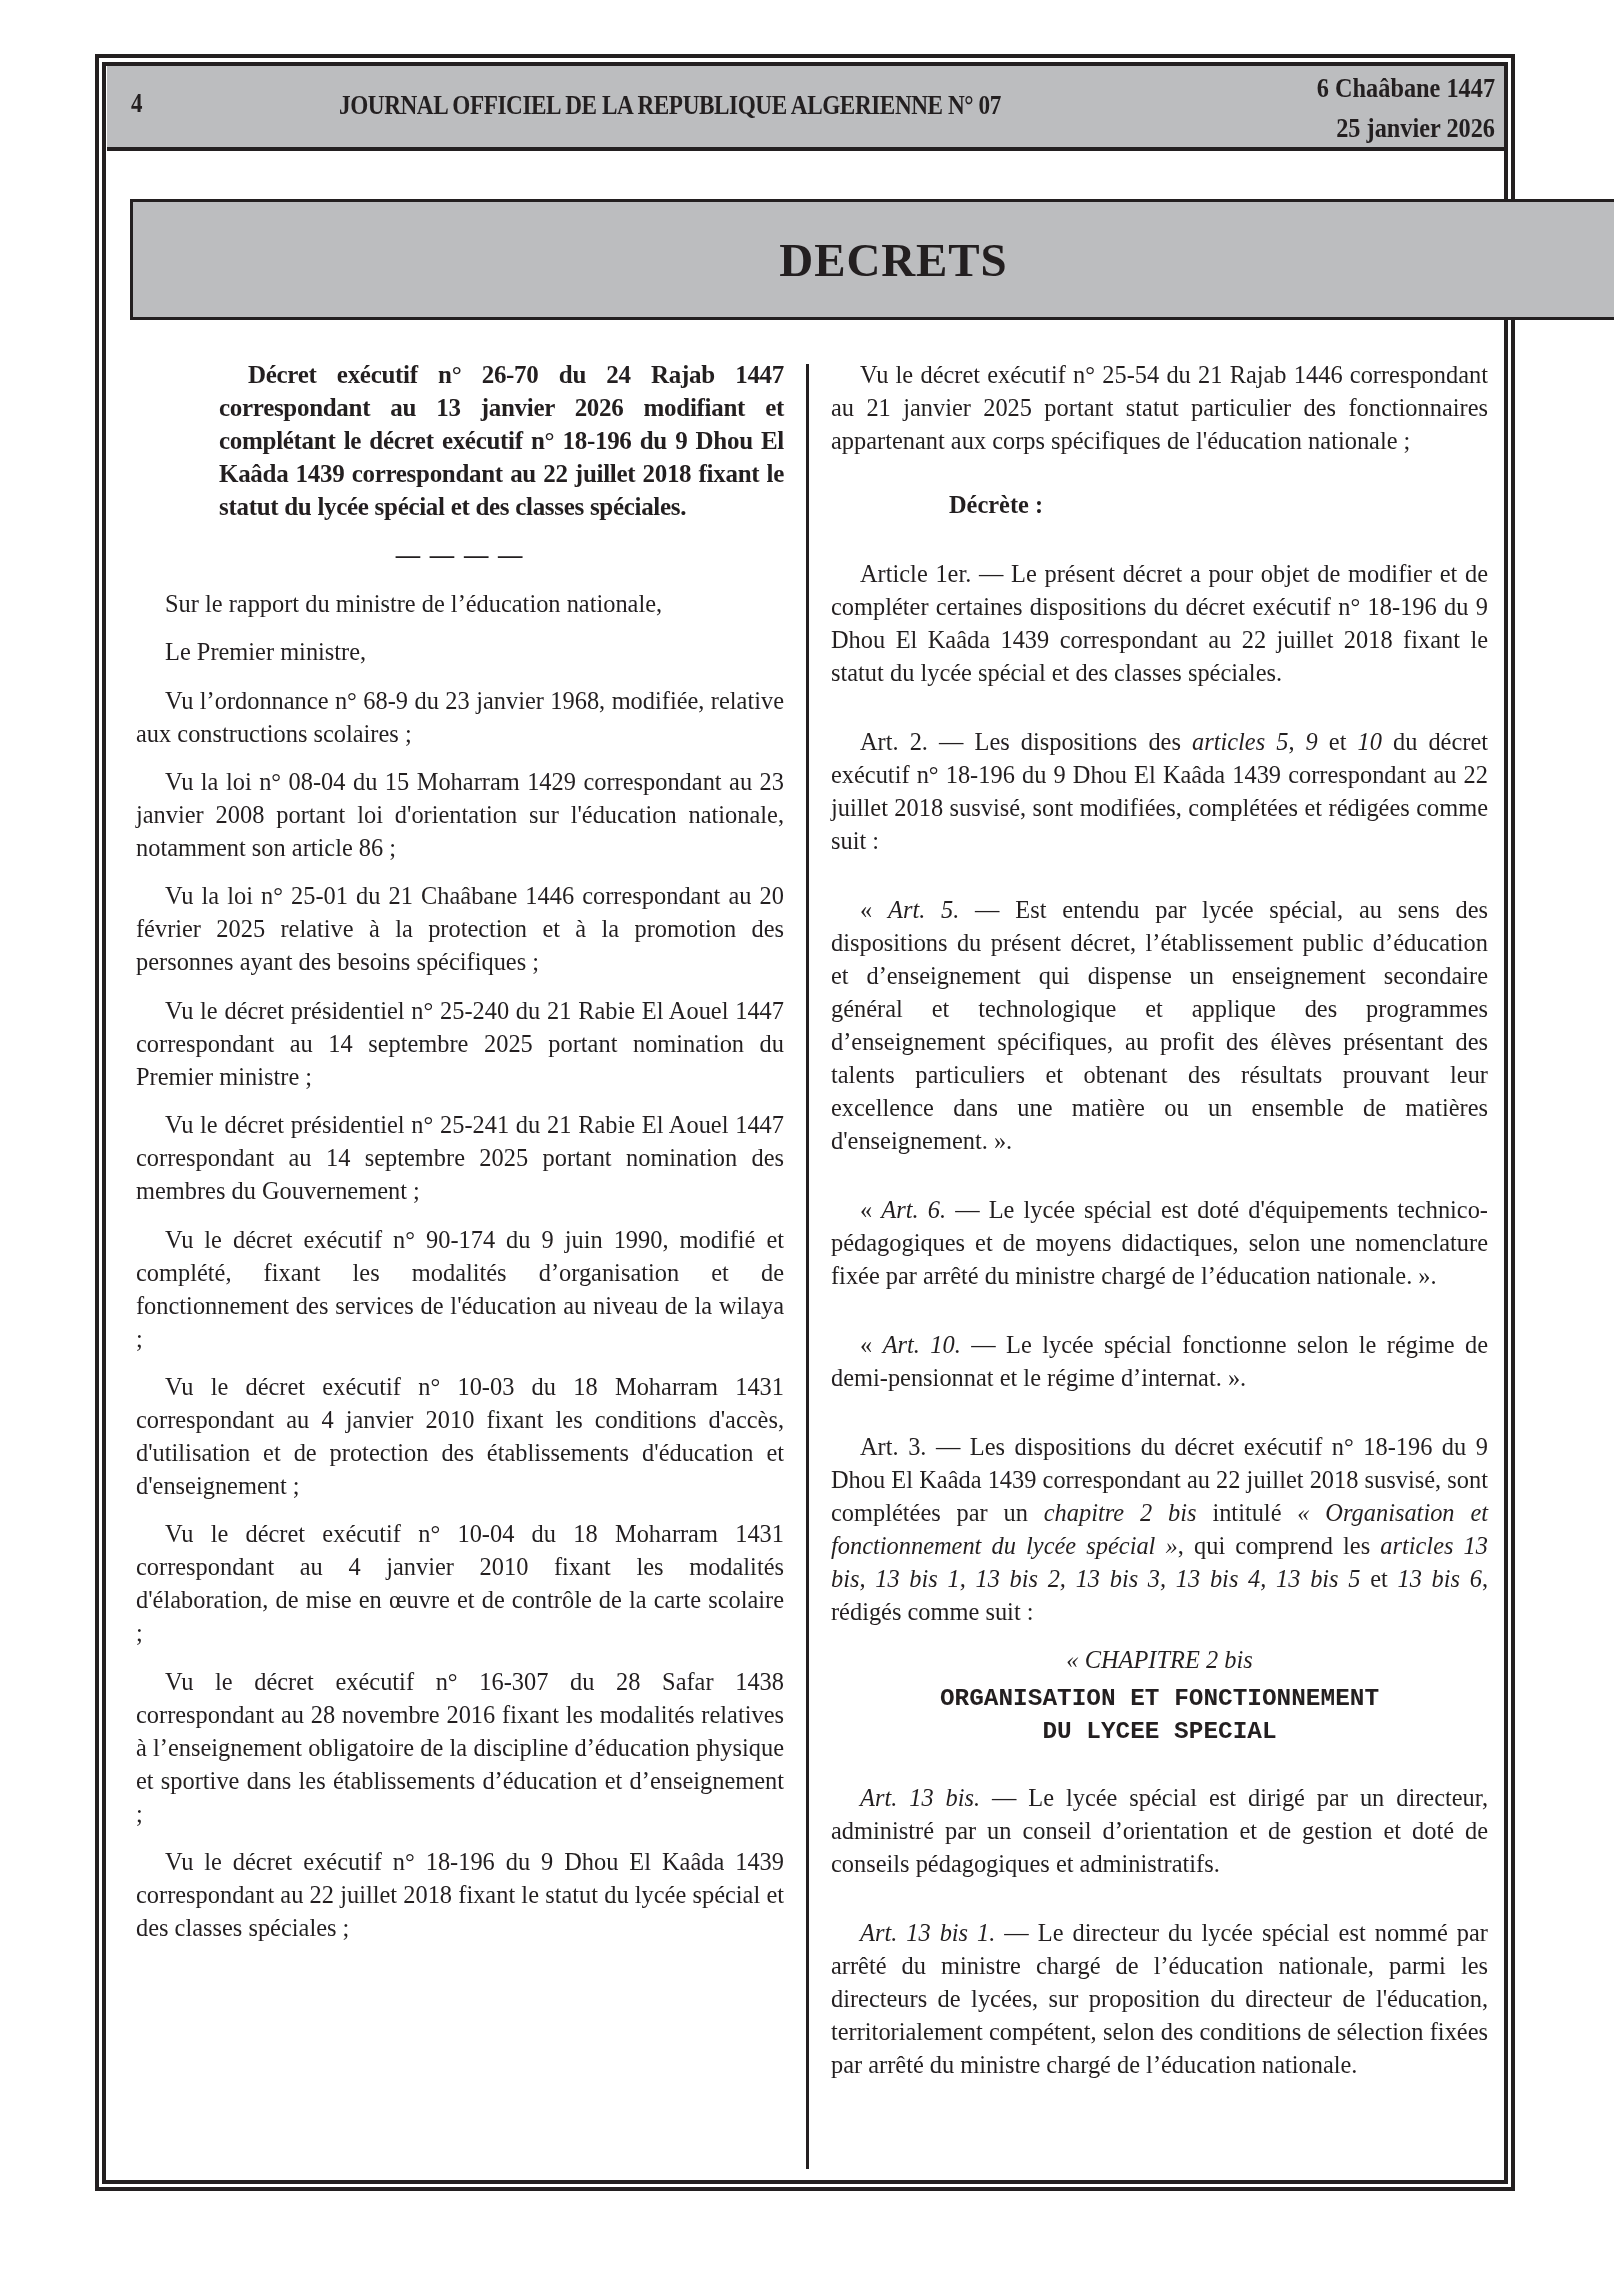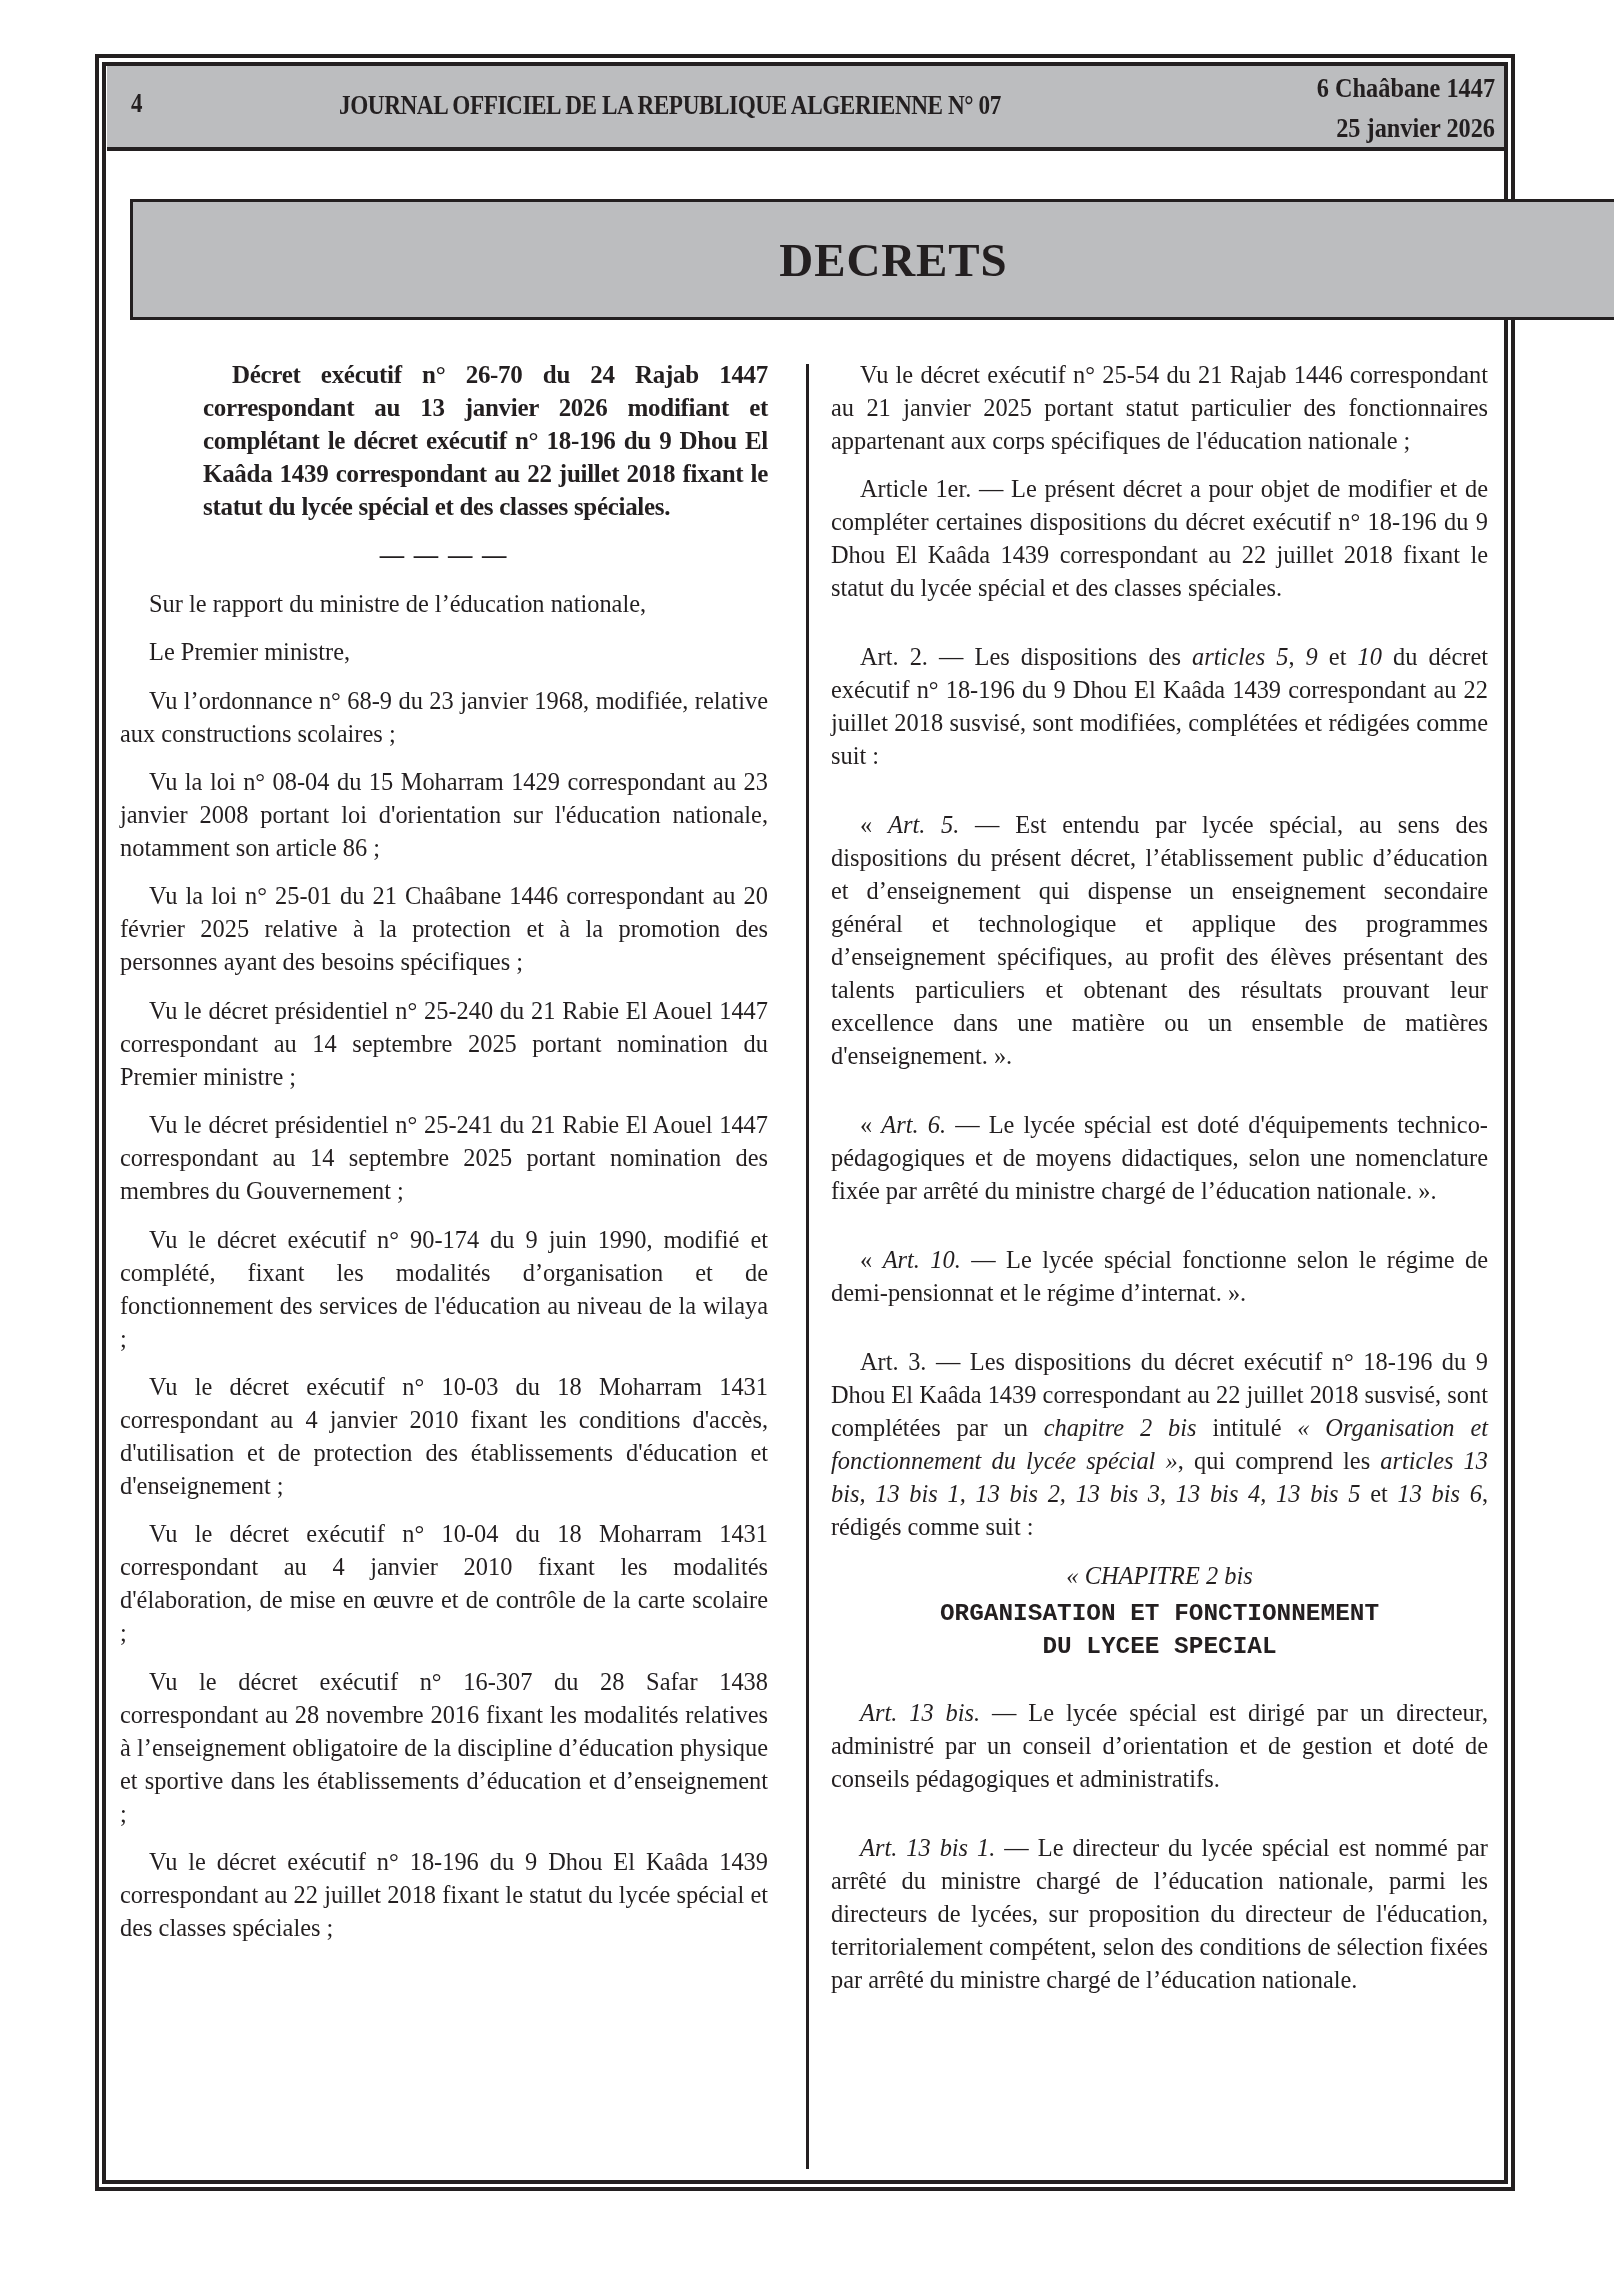--- a/index.html
+++ b/index.html
@@ -21,21 +21,21 @@
                 line-height: 40px; transform: scaleX(0.9); transform-origin: right; }
 
   .section-box { position: absolute; left: 130px; top: 199px; width: 1527px; height: 121px;
                  background: #bcbdbf; border: 3.6px solid #231f20; box-sizing: border-box;
                  display: flex; align-items: center; justify-content: center; }
   .section-title { font-size: 47px; font-weight: bold; letter-spacing: 0.9px; }
 
   .col-divider { position: absolute; left: 806px; top: 364px; width: 2.7px; height: 1805px; background: #231f20; }
 
   .col { position: absolute; top: 358px; font-size: 24.4px; line-height: 33px; text-align: justify; }
-  .col-left { left: 120px; width: 648px; }
+  .col-left { left: 136px; width: 648px; }
   .col-right { left: 831px; width: 657px; }
 
   .col p { margin: 0 0 15.4px 0; text-indent: 29px; }
   .col p.tight { margin-bottom: 0; }
 
   .decree-title { font-weight: bold; margin: 0; text-indent: -83px; padding-left: 83px;
                   font-size: 25px; line-height: 33px; letter-spacing: -0.3px; }
   .title-dashes { text-align: center; font-weight: bold; margin: -5.4px 0 14.5px 0; letter-spacing: 1.8px; text-indent: 0 !important; }
 
   .decrete-label { font-weight: bold; text-indent: 0 !important; padding-left: 118px; margin: 31px 0 36px 0 !important; }
@@ -80,20 +80,21 @@
   <p>Vu le décret présidentiel n° 25-241 du 21 Rabie El Aouel 1447 correspondant au 14 septembre 2025 portant nomination des membres du Gouvernement ;</p>
   <p>Vu le décret exécutif n° 90-174 du 9 juin 1990, modifié et complété, fixant les modalités d’organisation et de fonctionnement des services de l'éducation au niveau de la wilaya ;</p>
   <p>Vu le décret exécutif n° 10-03 du 18 Moharram 1431 correspondant au 4 janvier 2010 fixant les conditions d'accès, d'utilisation et de protection des établissements d'éducation et d'enseignement ;</p>
   <p>Vu le décret exécutif n° 10-04 du 18 Moharram 1431 correspondant au 4 janvier 2010 fixant les modalités d'élaboration, de mise en œuvre et de contrôle de la carte scolaire ;</p>
   <p>Vu le décret exécutif n° 16-307 du 28 Safar 1438 correspondant au 28 novembre 2016 fixant les modalités relatives à l’enseignement obligatoire de la discipline d’éducation physique et sportive dans les établissements d’éducation et d’enseignement ;</p>
   <p>Vu le décret exécutif n° 18-196 du 9 Dhou El Kaâda 1439 correspondant au 22 juillet 2018 fixant le statut du lycée spécial et des classes spéciales ;</p>
 </div>
 
 <div class="col col-right">
   <p>Vu le décret exécutif n° 25-54 du 21 Rajab 1446 correspondant au 21 janvier 2025 portant statut particulier des fonctionnaires appartenant aux corps spécifiques de l'éducation nationale ;</p>
+  <p class="decrete-label">Décrète :</p>
   <p class="gap-lg">Article 1er. — Le présent décret a pour objet de modifier et de compléter certaines dispositions du décret exécutif n° 18-196 du 9 Dhou El Kaâda 1439 correspondant au 22 juillet 2018 fixant le statut du lycée spécial et des classes spéciales.</p>
 
   <p class="gap-lg"><span>Art. 2. — Les dispositions des </span><i>articles 5</i><span>, </span><i>9</i><span> et </span><i>10</i><span> du décret exécutif n° 18-196 du 9 Dhou El Kaâda 1439 correspondant au 22 juillet 2018 susvisé, sont modifiées, complétées et rédigées comme suit :</span></p>
 
   <p class="gap-lg"><span>« </span><i>Art. 5.</i><span> — Est entendu par lycée spécial, au sens des dispositions du présent décret, l’établissement public d’éducation et d’enseignement qui dispense un enseignement secondaire général et technologique et applique des programmes d’enseignement spécifiques, au profit des élèves présentant des talents particuliers et obtenant des résultats prouvant leur excellence dans une matière ou un ensemble de matières d'enseignement. ».</span></p>
 
   <p class="gap-lg"><span>« </span><i>Art. 6.</i><span> — Le lycée spécial est doté d'équipements technico-pédagogiques et de moyens didactiques, selon une nomenclature fixée par arrêté du ministre chargé de l’éducation nationale. ».</span></p>
 
   <p class="gap-lg"><span>« </span><i>Art. 10.</i><span> — Le lycée spécial fonctionne selon le régime de demi-pensionnat et le régime d’internat. ».</span></p>
 

